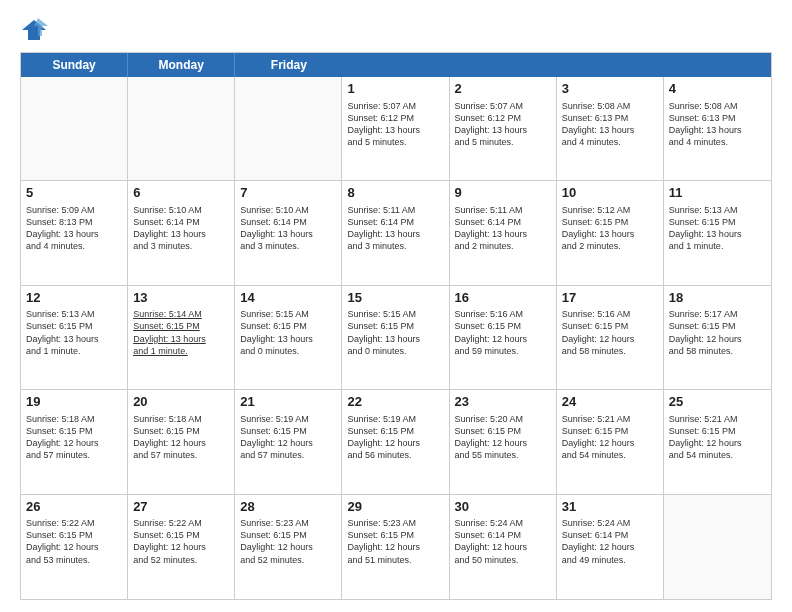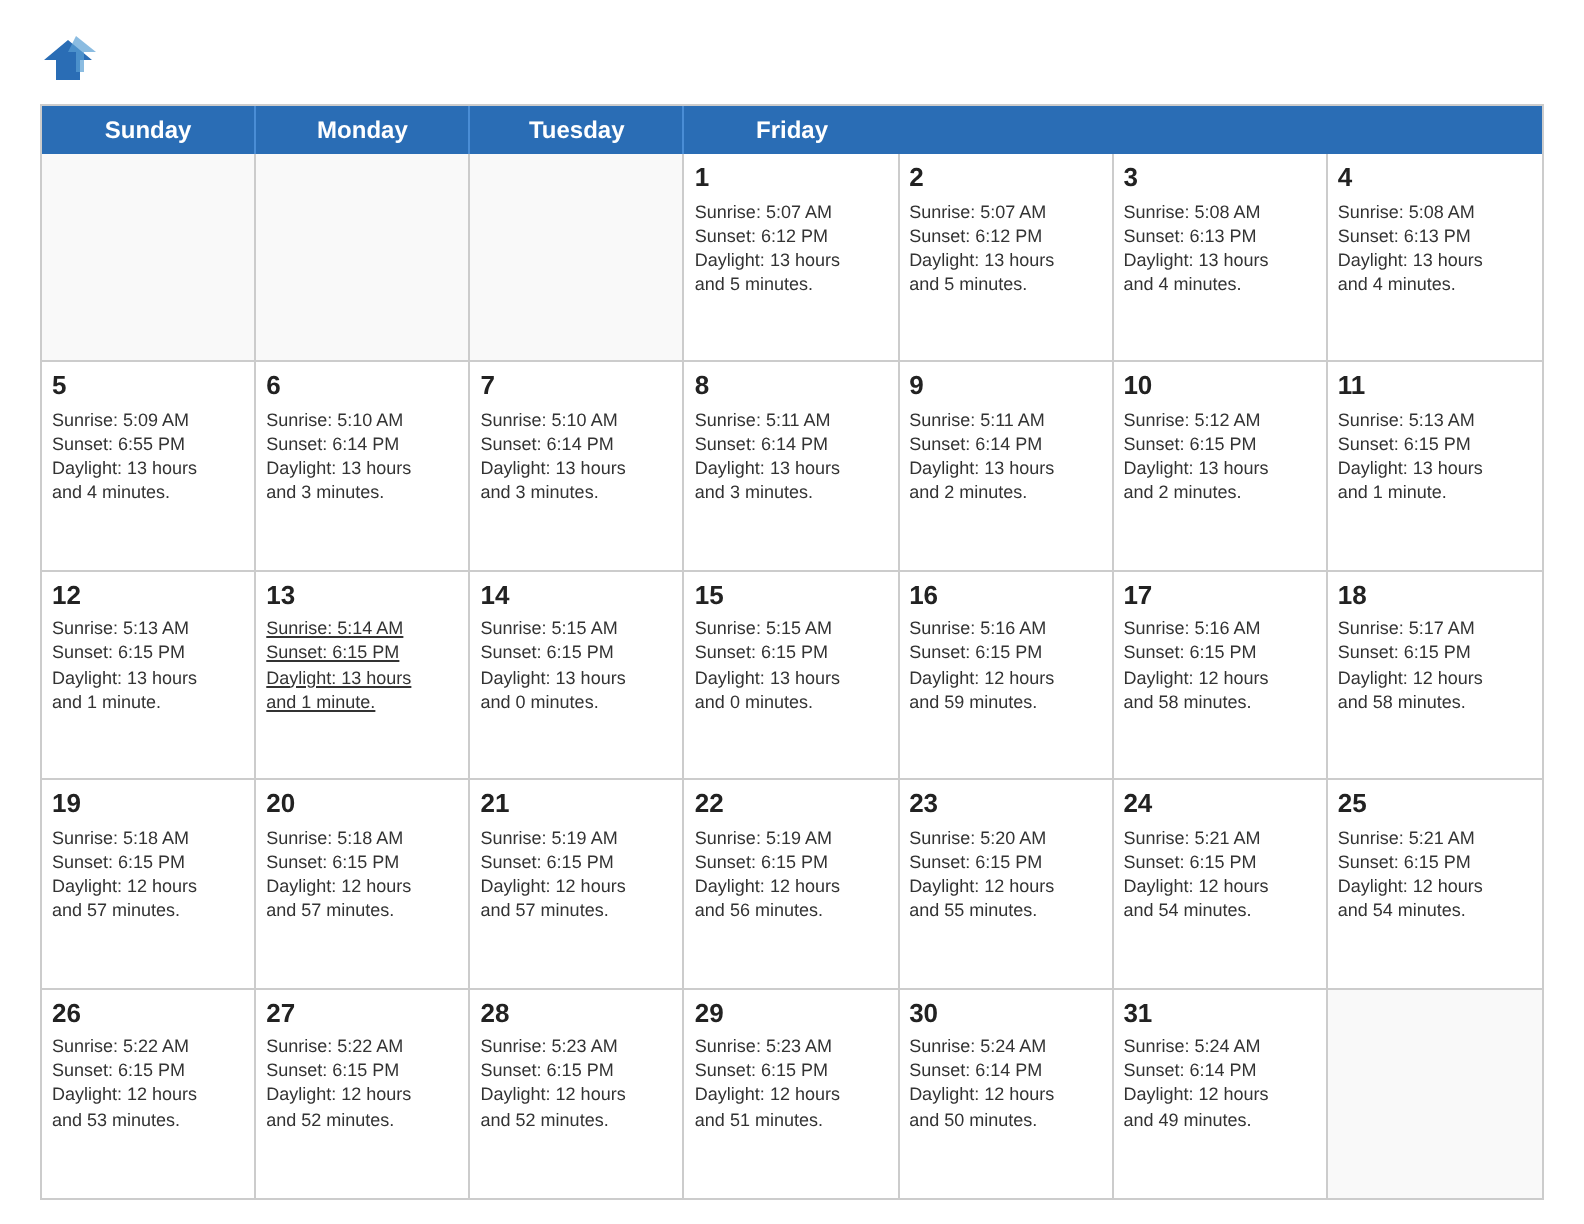--- a/index.html
+++ b/index.html
@@ -122,21 +122,20 @@
     <div class="title-block">
       <div class="month-title"></div>
       <div class="subtitle"></div>
     </div>
   </div>
 
   <div class="calendar">
     <div class="cal-header-row">
     <div class="cal-header-cell">Sunday</div>
         <div class="cal-header-cell">Monday</div>
-        <div class="cal-header-cell">Tuesday</div>
         <div class="cal-header-cell">Friday</div>
       </div>
     <div class="cal-body">
     <div class="cal-row">
           <div class="cal-cell empty"></div>
           <div class="cal-cell empty"></div>
           <div class="cal-cell empty"></div>
           <div class="cal-cell">
             <div class="day-number">1</div>
             <div class="cell-info" style="white-space: pre-line;">Sunrise: 5:07 AM
@@ -163,21 +162,21 @@
             <div class="cell-info" style="white-space: pre-line;">Sunrise: 5:08 AM
 Sunset: 6:13 PM
 Daylight: 13 hours
 and 4 minutes.</div>
           </div>
         </div>
         <div class="cal-row">
           <div class="cal-cell">
             <div class="day-number">5</div>
             <div class="cell-info" style="white-space: pre-line;">Sunrise: 5:09 AM
-Sunset: 6:55 PM
+Sunset: 8:13 PM
 Daylight: 13 hours
 and 4 minutes.</div>
           </div>
           <div class="cal-cell">
             <div class="day-number">6</div>
             <div class="cell-info" style="white-space: pre-line;">Sunrise: 5:10 AM
 Sunset: 6:14 PM
 Daylight: 13 hours
 and 3 minutes.</div>
           </div>

